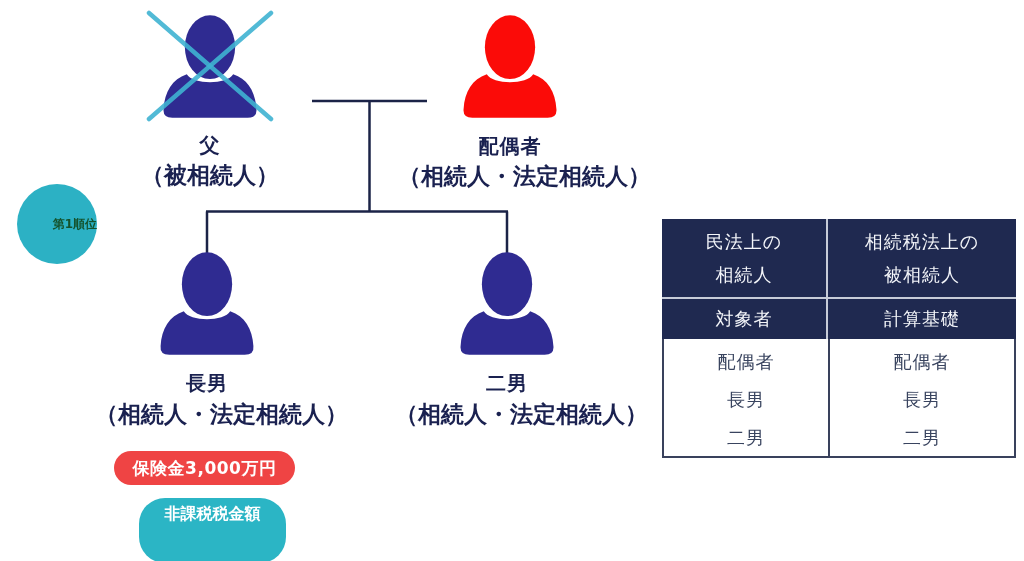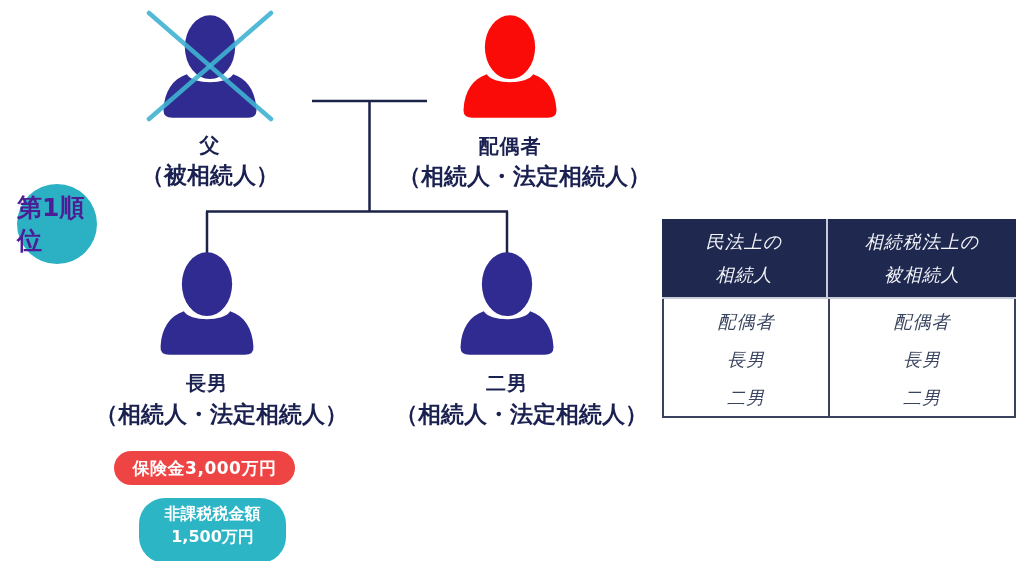--- a/index.html
+++ b/index.html
@@ -27,32 +27,32 @@
   .lbl-father-role{left:85px;top:160px;width:250px;}
   .lbl-spouse-name{left:430px;top:133px;width:160px;}
   .lbl-spouse-role{left:398px;top:161px;width:224px;}
   .lbl-eldest-name{left:127px;top:370px;width:160px;}
   .lbl-eldest-role{left:95px;top:399px;width:224px;}
   .lbl-second-name{left:427px;top:370px;width:160px;}
   .lbl-second-role{left:395px;top:399px;width:224px;}
 
   
   .rank-badge{position:absolute;left:17px;top:184px;width:80px;height:80px;border-radius:50%;
-    display:flex;align-items:center;justify-content:center;color:#4c1d95;font-weight:bold;
-    font-size:25px;letter-spacing:0px;}
+    display:flex;align-items:center;justify-content:flex-end;color:#14532d;font-weight:bold;
+    font-size:12px;letter-spacing:0px;}
 
   
   .pill{position:absolute;color:#ffffff;font-weight:bold;text-align:center;}
   .pill-insurance{left:114px;top:451px;width:181px;height:34px;border-radius:17px;
     font-size:17px;line-height:34px;letter-spacing:0.5px;}
   .pill-taxfree{left:139px;top:498px;width:147px;height:65px;border-radius:26px;
     font-size:16px;line-height:23px;padding-top:4px;box-sizing:border-box;}
 
   
-  .tbl{position:absolute;left:662px;top:219px;width:354px;font-style:italic;}
+  .tbl{position:absolute;left:662px;top:219px;width:354px;}
   .tbl-row{display:flex;}
   .tbl-head-row1{height:78px;border-bottom:2px solid #c7ccd8;}
   .tbl-head-row2{height:40px;}
   .tbl-head-row1 .cell,.tbl-head-row2 .cell{background:#1f2950;color:#f4f6fa;
     display:flex;flex-direction:column;align-items:center;justify-content:center;
     font-size:18px;letter-spacing:1px;}
   .cell{box-sizing:border-box;}
   .col1{width:164px;flex:0 0 164px;}
   .col2{flex:1;}
   .tbl-head-row1 .col2,.tbl-head-row2 .col2{border-left:2px solid #c7ccd8;}
@@ -122,32 +122,39 @@
 
   <div class="rank-badge" style="background: rgb(44, 177, 196);">
     <span>第1順位</span>
   </div>
 
   <div class="pill pill-insurance" style="background: #ef4444;">
     <span>保険金3,000万円</span>
   </div>
   <div class="pill pill-taxfree" style="background: rgb(43, 181, 197);">
     <div>非課税税金額</div>
-    <div>1,500万円</div>
   </div>
 
   <div class="tbl">
     <div class="tbl-row tbl-head-row1">
       <div class="cell col1">
         <div class="hl">民法上の</div>
         <div class="hl">相続人</div>
       </div>
       <div class="cell col2">
         <div class="hl">相続税法上の</div>
         <div class="hl">被相続人</div>
+      </div>
+    </div>
+    <div class="tbl-row tbl-head-row2">
+      <div class="cell col1">
+        <div>対象者</div>
+      </div>
+      <div class="cell col2">
+        <div>計算基礎</div>
       </div>
     </div>
     <div class="tbl-row tbl-body">
       <div class="cell col1">
         <div>配偶者</div>
         <div>長男</div>
         <div>二男</div>
       </div>
       <div class="cell col2">
         <div>配偶者</div>

